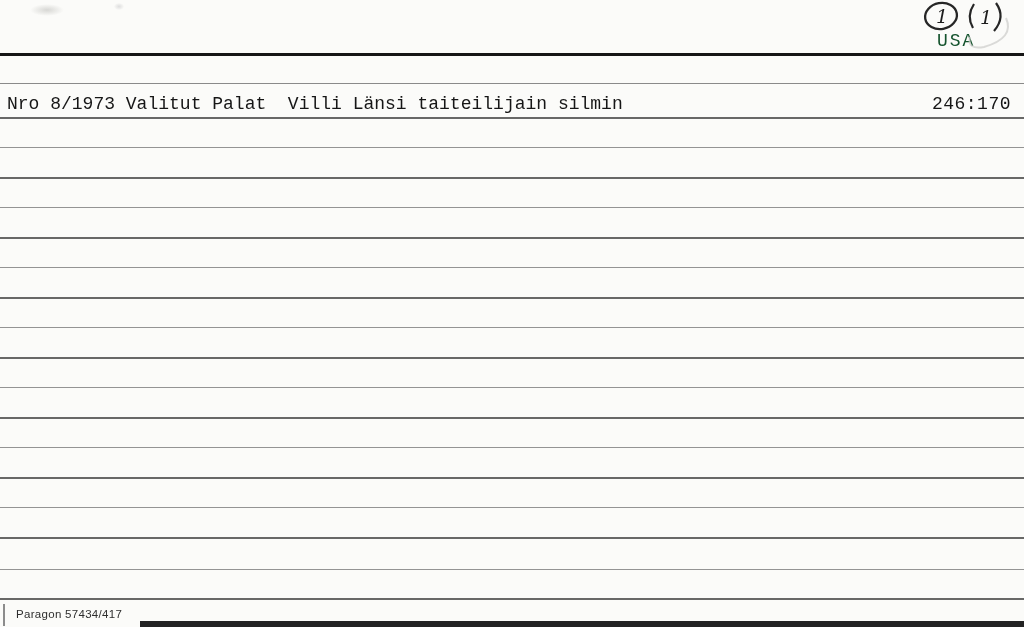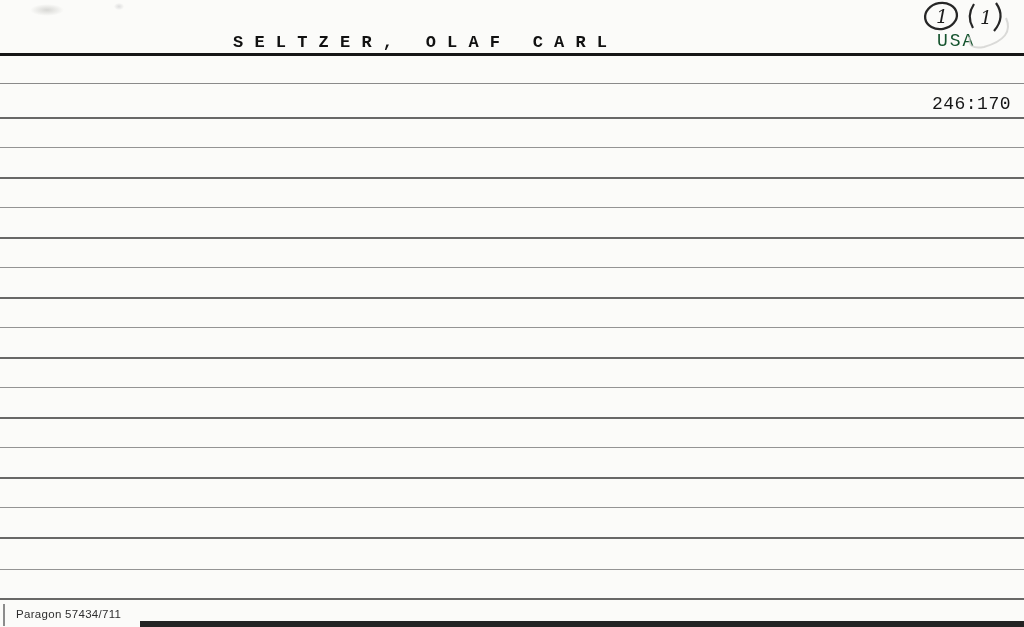--- a/index.html
+++ b/index.html
@@ -118,21 +118,20 @@
               background: radial-gradient(ellipse, #dedede 0%, rgba(255,255,255,0) 75%); }
 </style>
 </head>
 <body>
 
 <div class="card">
 
   <div class="smudge a"></div>
   <div class="smudge b"></div>
 
-  <div class="title">S E L T Z E R ,   O L A F   C A R L</div>
   <div class="country">USA</div>
 
   <svg class="annotations" viewBox="0 0 114 52" width="114" height="52">
 
     <path d="M96 18 Q105 38 74 47 Q57 50 60 37" fill="none" stroke="#cfcfcc" stroke-width="2" opacity="0.75"></path>
 
     <ellipse cx="31" cy="16" rx="16" ry="13" transform="rotate(-10 31 16)" fill="none" stroke="#262626" stroke-width="2.3"></ellipse>
     <text class="hand-digit" x="26" y="23">1</text>
 
     <path d="M64 4 Q56 16 63 28" fill="none" stroke="#262626" stroke-width="2.2"></path>
@@ -153,19 +152,20 @@
   <div class="rule dark" style="top:357px"></div>
   <div class="rule light" style="top:387px"></div>
   <div class="rule dark" style="top:417px"></div>
   <div class="rule light" style="top:447px"></div>
   <div class="rule dark" style="top:477px"></div>
   <div class="rule light" style="top:507px"></div>
   <div class="rule dark" style="top:537px"></div>
   <div class="rule light" style="top:569px"></div>
   <div class="rule dark" style="top:598px"></div>
 
+  <div class="entry-text">Nro 8/1973 Valitut Palat  Villi Länsi taiteilijain silmin</div>
   <div class="entry-ref">246:170</div>
 
   <div class="left-tick"></div>
-  <div class="print-code">Paragon 57434/711</div>
+  <div class="print-code">Paragon 57434/417</div>
   <div class="bottom-band"></div>
 
 </div>
 
 </body></html>

